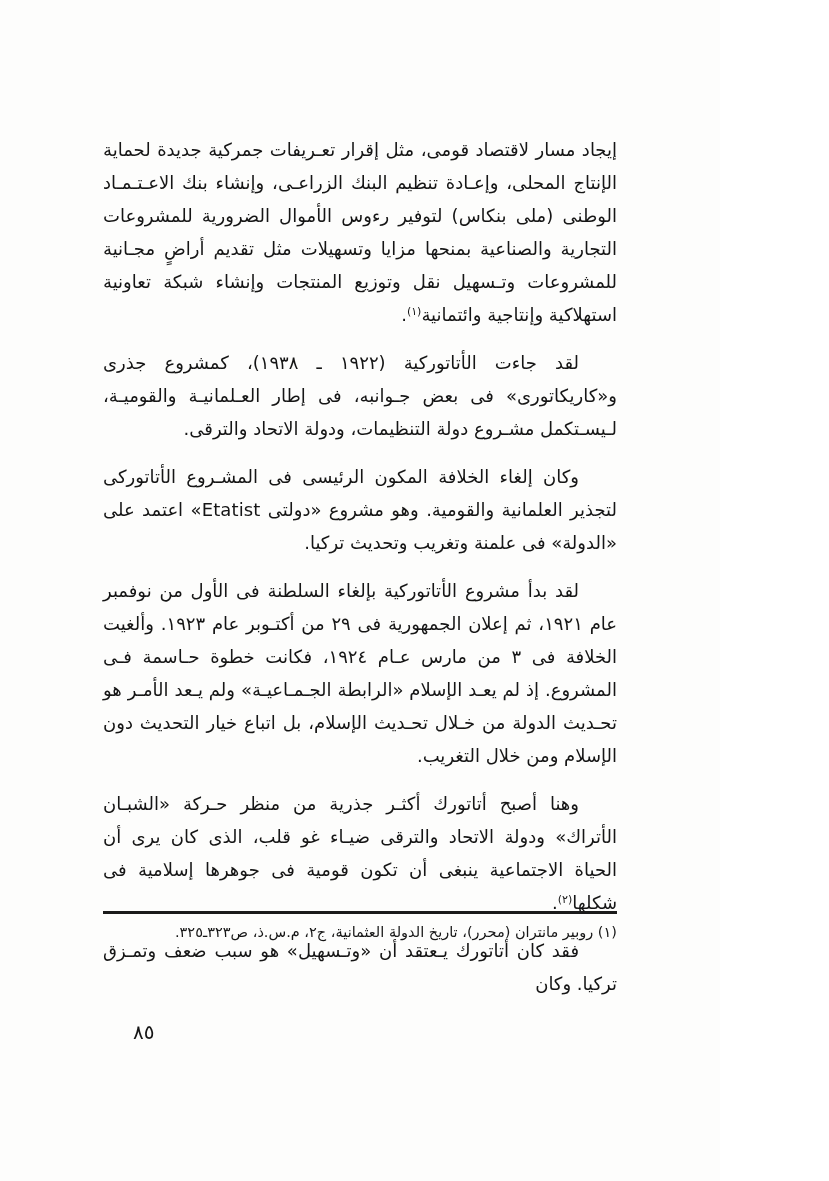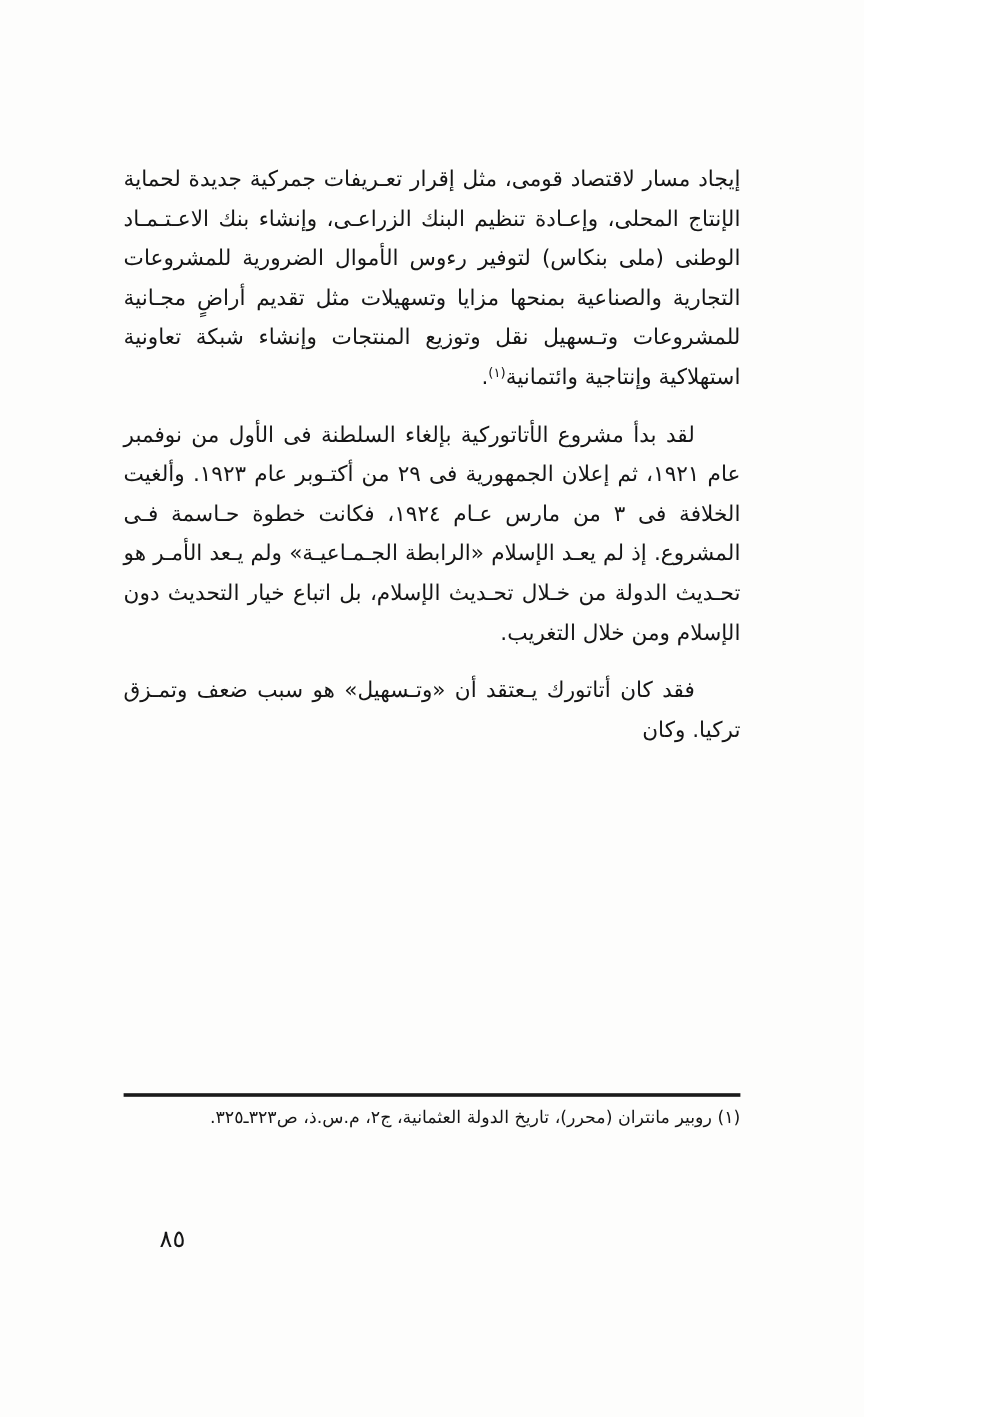--- a/index.html
+++ b/index.html
@@ -73,24 +73,27 @@
 </style>
 </head>
 <body>
 
 <div class="page">
 
   <div class="body-text">
 
     <p><span>إيجاد مسار لاقتصاد قومى، مثل إقرار تعـريفات جمركية جديدة لحماية الإنتاج المحلى، وإعـادة تنظيم البنك الزراعـى، وإنشاء بنك الاعـتـمـاد الوطنى (ملى بنكاس) لتوفير رءوس الأموال الضرورية للمشروعات التجارية والصناعية بمنحها مزايا وتسهيلات مثل تقديم أراضٍ مجـانية للمشروعات وتـسهيل نقل وتوزيع المنتجات وإنشاء شبكة تعاونية استهلاكية وإنتاجية وائتمانية</span><sup class="fn-marker">(١)</sup><span>.</span></p>
 
+    <p class="indent"><span>لقد جاءت الأتاتوركية (١٩٢٢ ـ ١٩٣٨)، كمشروع جذرى و«كاريكاتورى» فى بعض جـوانبه، فى إطار العـلمانيـة والقوميـة، لـيسـتكمل مشـروع دولة التنظيمات، ودولة الاتحاد والترقى.</span></p>
 
+    <p class="indent"><span>وكان إلغاء الخلافة المكون الرئيسى فى المشـروع الأتاتوركى لتجذير العلمانية والقومية. وهو مشروع «دولتى Etatist» اعتمد على «الدولة» فى علمنة وتغريب وتحديث تركيا.</span></p>
 
     <p class="indent"><span>لقد بدأ مشروع الأتاتوركية بإلغاء السلطنة فى الأول من نوفمبر عام ١٩٢١، ثم إعلان الجمهورية فى ٢٩ من أكتـوبر عام ١٩٢٣. وألغيت الخلافة فى ٣ من مارس عـام ١٩٢٤، فكانت خطوة حـاسمة فـى المشروع. إذ لم يعـد الإسلام «الرابطة الجـمـاعيـة» ولم يـعد الأمـر هو تحـديث الدولة من خـلال تحـديث الإسلام، بل اتباع خيار التحديث دون الإسلام ومن خلال التغريب.</span></p>
 
+    <p class="indent"><span>وهنا أصبح أتاتورك أكثـر جذرية من منظر حـركة «الشبـان الأتراك» ودولة الاتحاد والترقى ضيـاء غو قلب، الذى كان يرى أن الحياة الاجتماعية ينبغى أن تكون قومية فى جوهرها إسلامية فى شكلها</span><sup class="fn-marker">(٢)</sup><span>.</span></p>
 
     <p class="indent"><span>فقد كان أتاتورك يـعتقد أن «وتـسهيل» هو سبب ضعف وتمـزق تركيا. وكان</span></p>
 
   </div>
 
   <div class="footnote-rule"></div>
 
   <div class="footnotes">
     <p>(١) روبير مانتران (محرر)، تاريخ الدولة العثمانية، ج٢، م.س.ذ، ص٣٢٣ـ٣٢٥.</p>
   </div>

